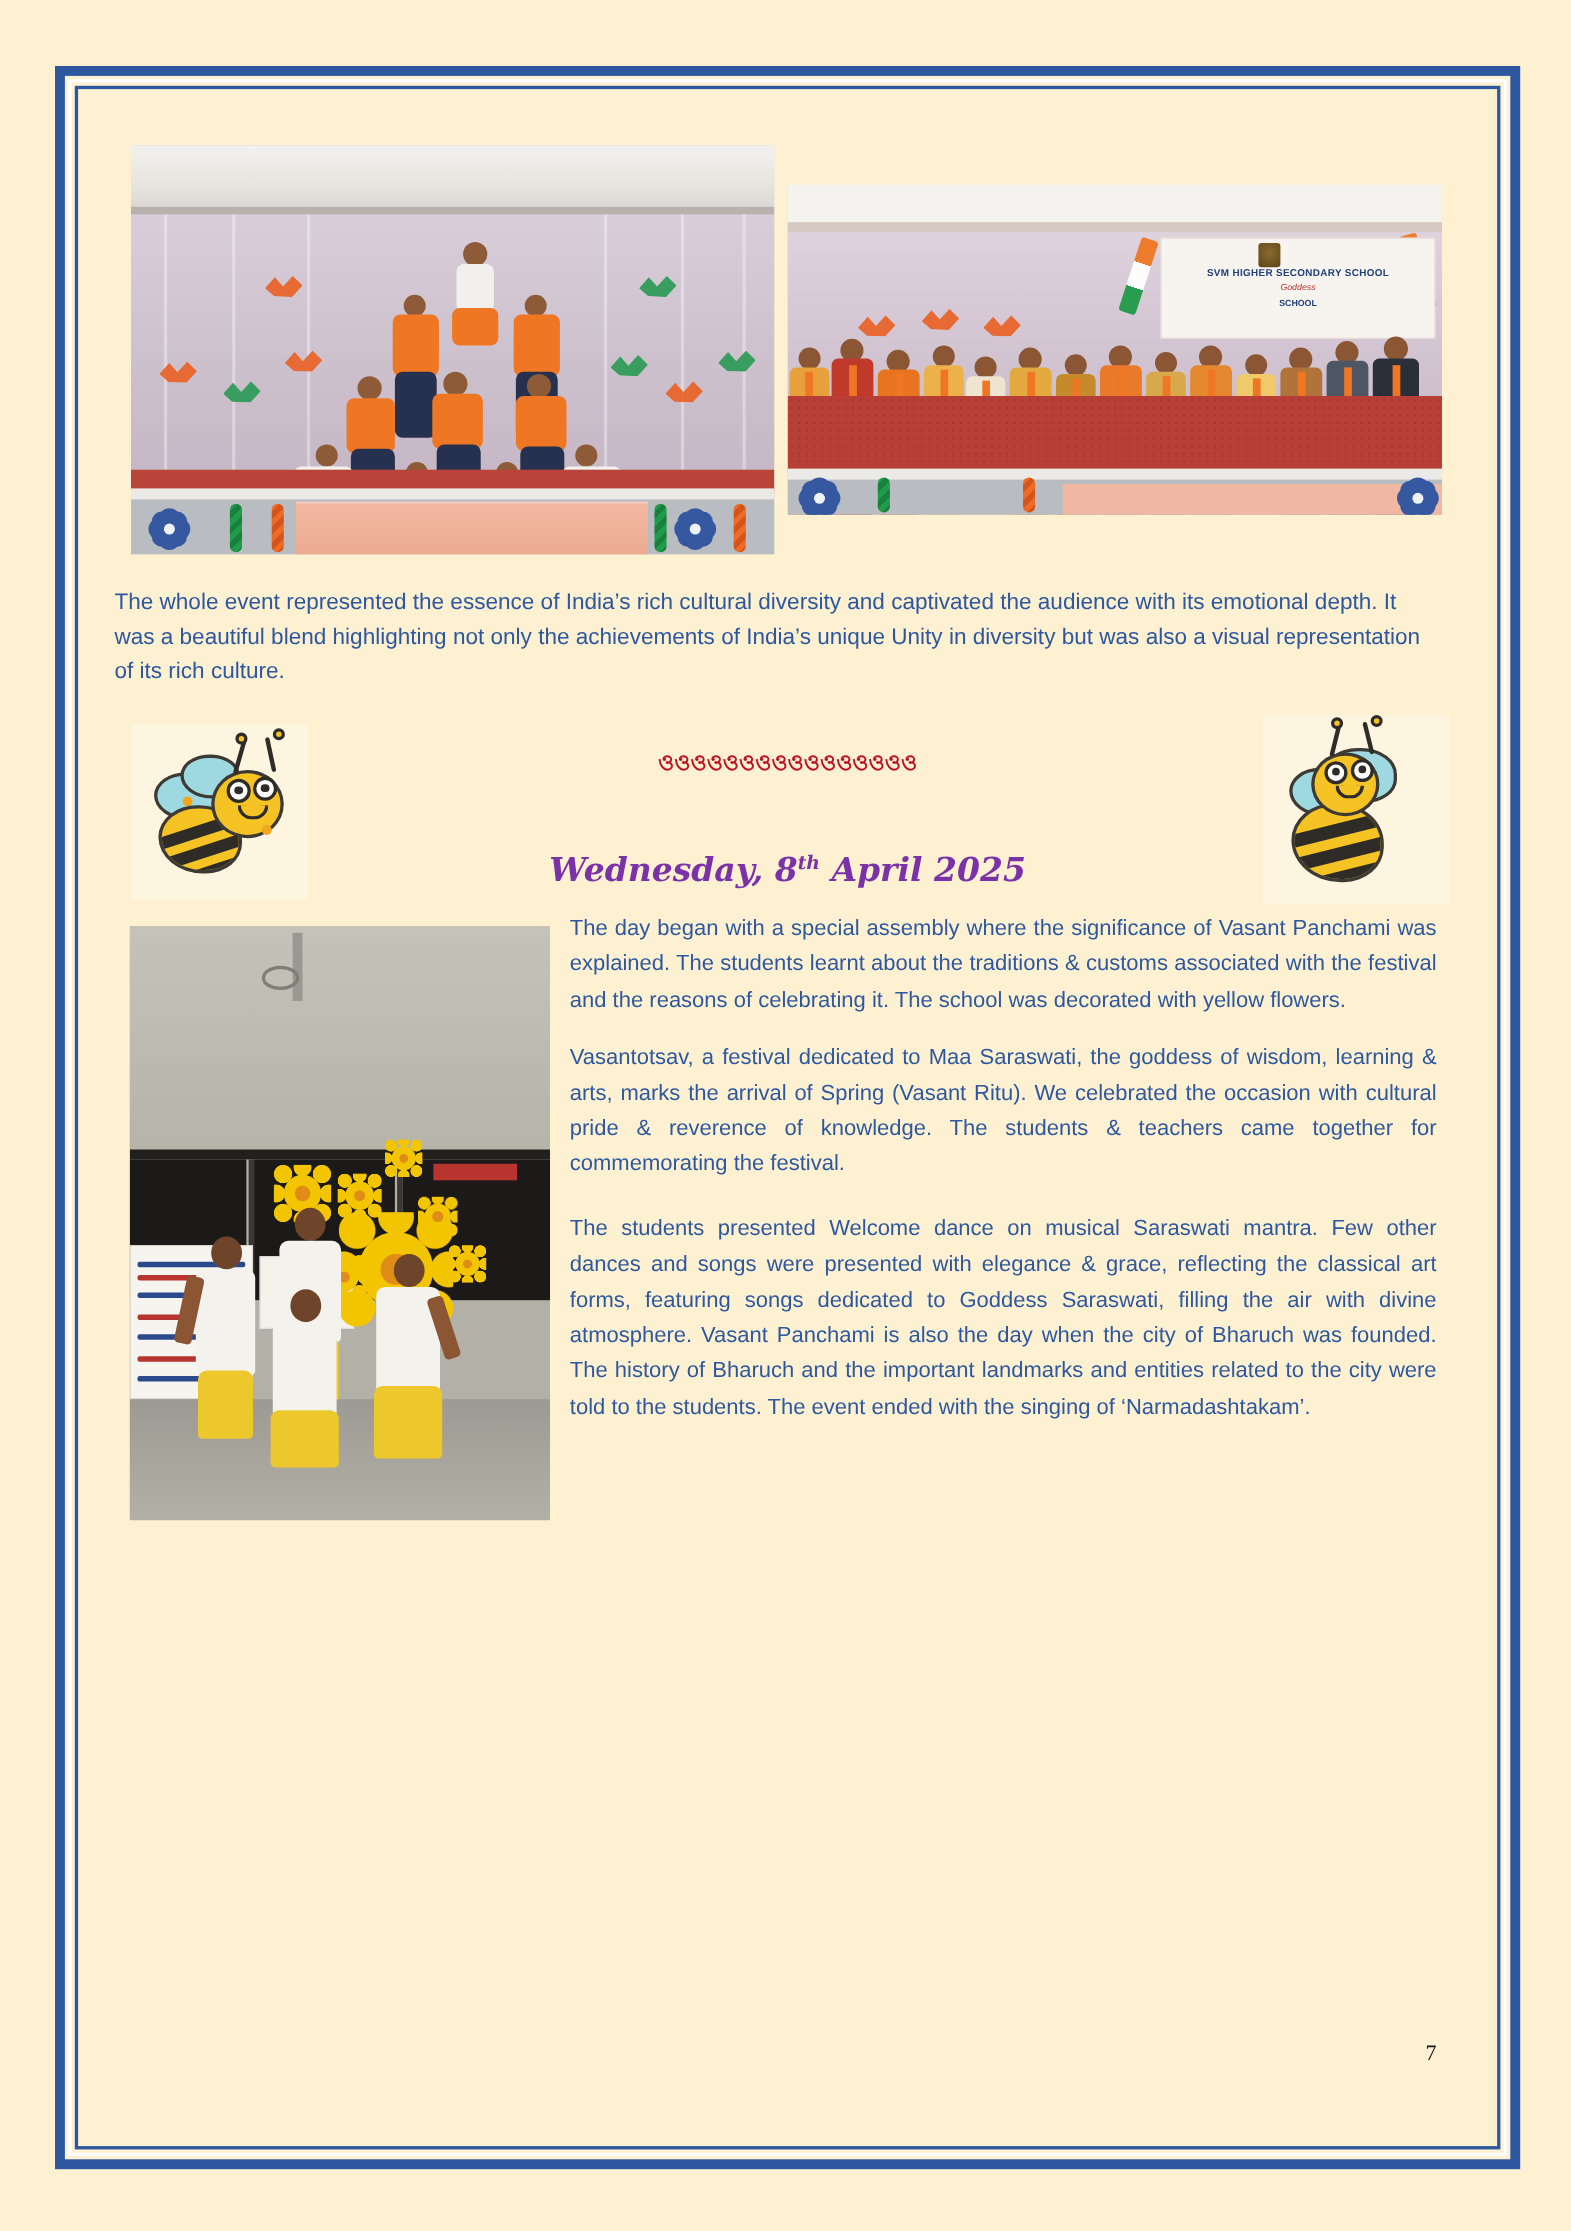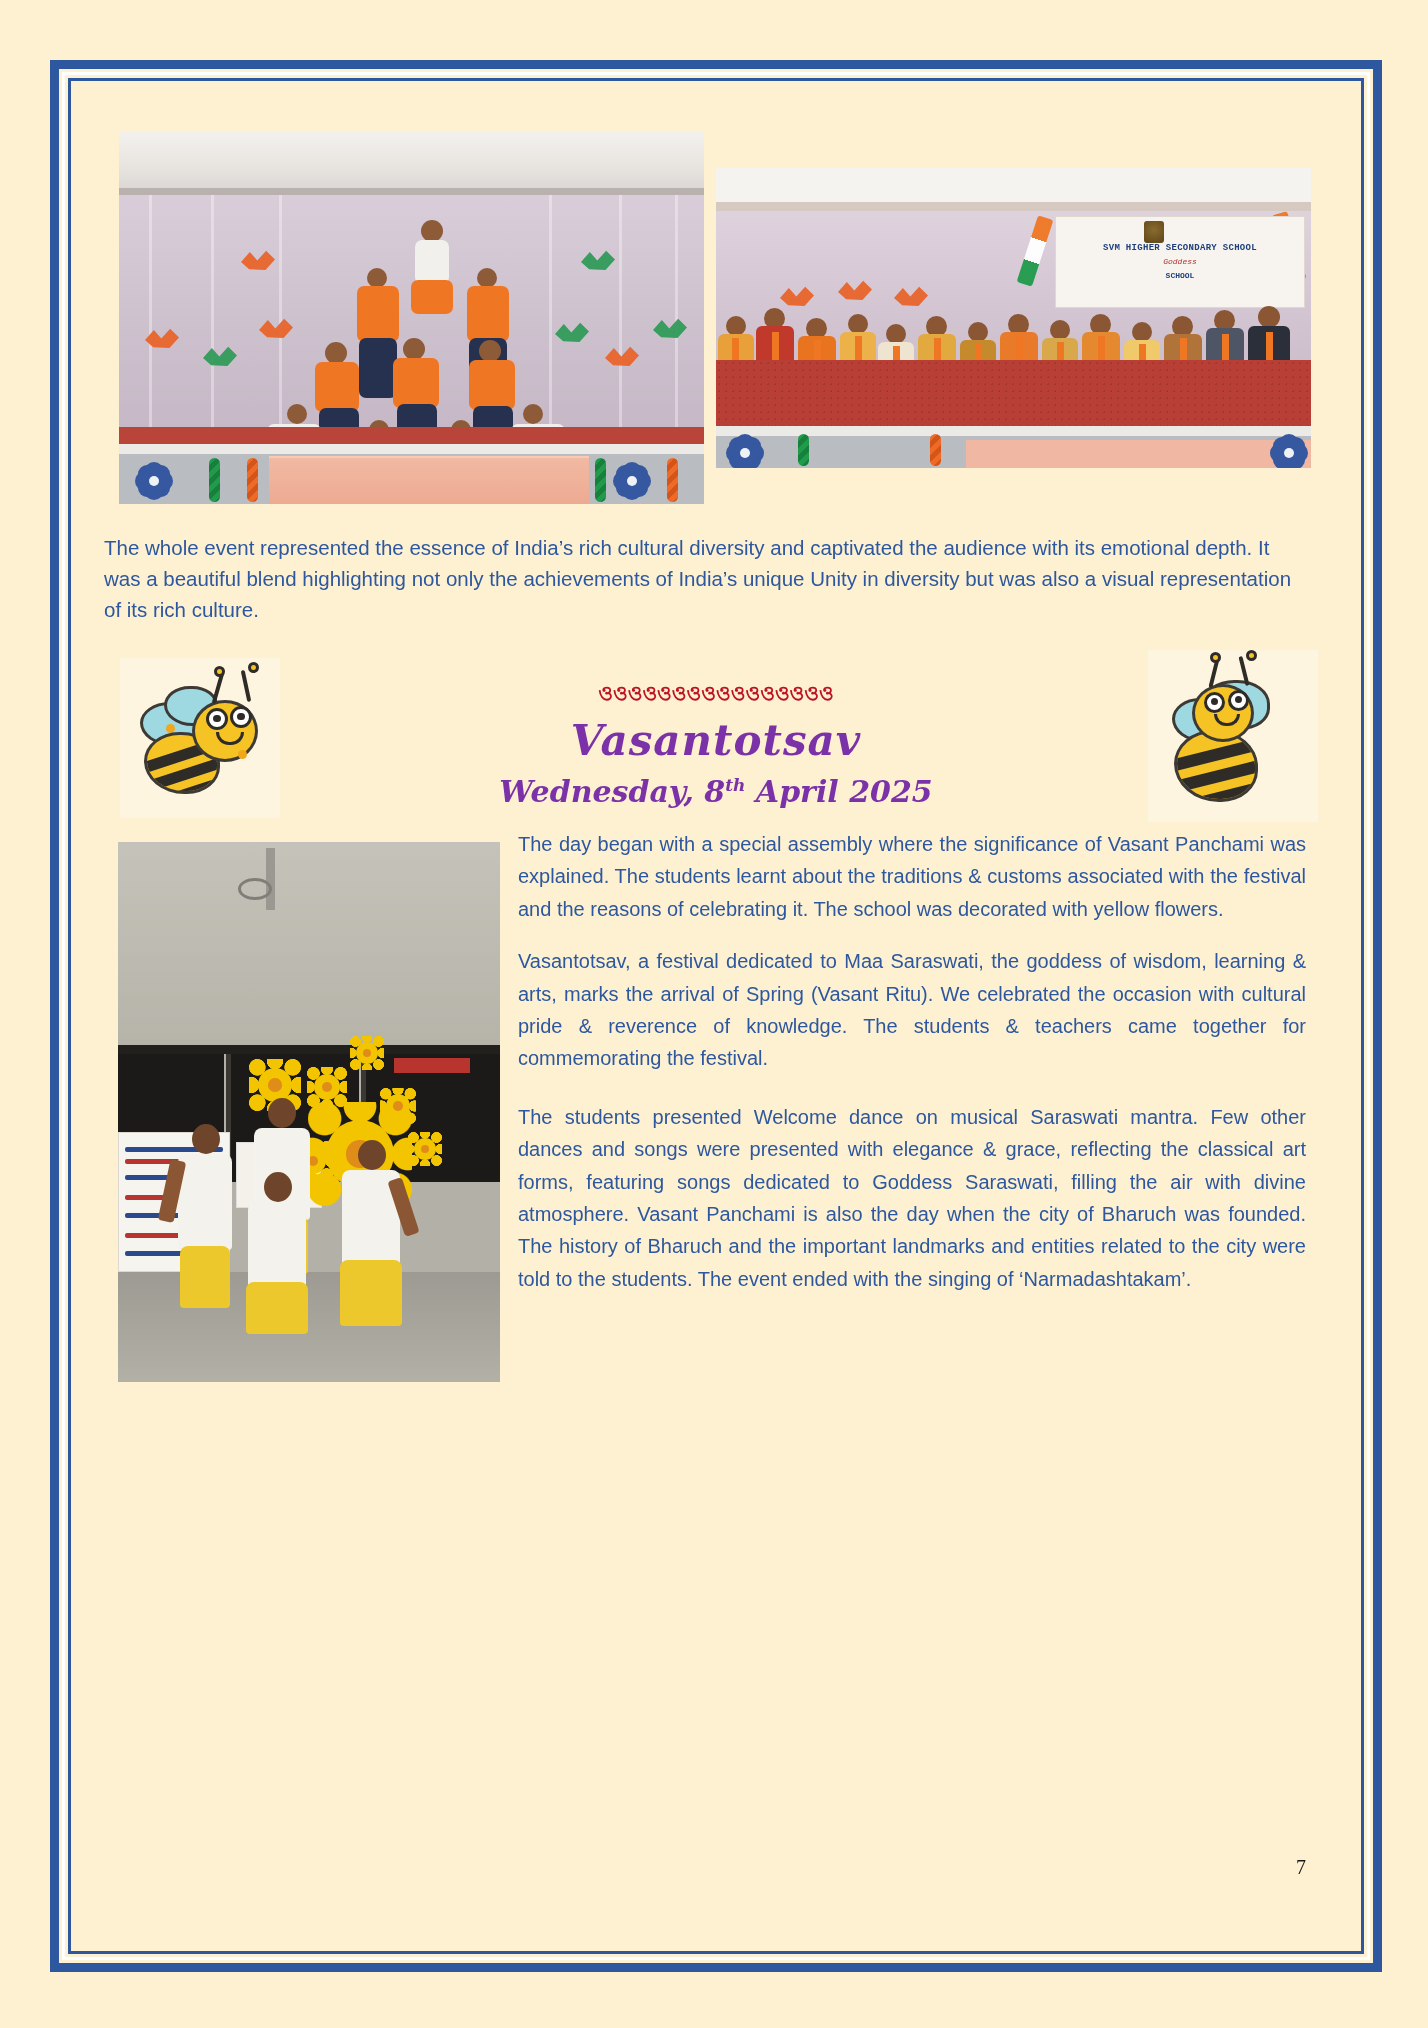--- a/index.html
+++ b/index.html
@@ -48,21 +48,21 @@
   }
 
   
   .photo-row {
     position: absolute;
     left: 45px; top: 48px;
     width: 1192px; height: 372px;
     display: flex;
     gap: 12px;
   }
-  .photo { position: relative; overflow: hidden; font-family: Liberation Mono, monospace; }
+  .photo { position: relative; overflow: hidden; }
   .photo-left  { width: 585px; height: 372px; }
   .photo-right { width: 595px; height: 300px; margin-top: 36px; }
 
   
   .p1-bg { position:absolute; inset:0; background:#cfc6d1; }
   .p1-ceiling {
     position:absolute; left:0; top:0; width:100%; height:62px;
     background: linear-gradient(180deg,#f3f1ee 0%,#e8e5e0 55%,#d9d4d2 100%);
   }
   .p1-ceilbeam {
@@ -480,21 +480,20 @@
         <div class="twist" style="left:82px;  top:266px; height:32px;"></div>
         <div class="twist or" style="left:214px; top:266px; height:32px;"></div>
 
       </div>
     </div>
 
     <div class="intro">The whole event represented the essence of India’s rich cultural diversity and captivated the audience with its emotional depth. It was a beautiful blend highlighting not only the achievements of India’s unique Unity in diversity but was also a visual representation of its rich culture.</div>
 
     <div class="ornament">ওওওওওওওওওওওওওওওও</div>
 
-    <div class="title-main">Vasantotsav</div>
 
     <div class="title-date">
       <span>Wednesday, 8</span><sup>th</sup><span> April 2025</span>
     </div>
 
     <div class="bee-box bee-left">
       <div class="bee">
         <div class="bee-wing" style="left:20px; top:44px; width:62px; height:44px;"></div>
         <div class="bee-dot" style="left:46px; top:66px;"></div>
         <div class="bee-wing" style="left:44px; top:28px; width:54px; height:40px;"></div>

